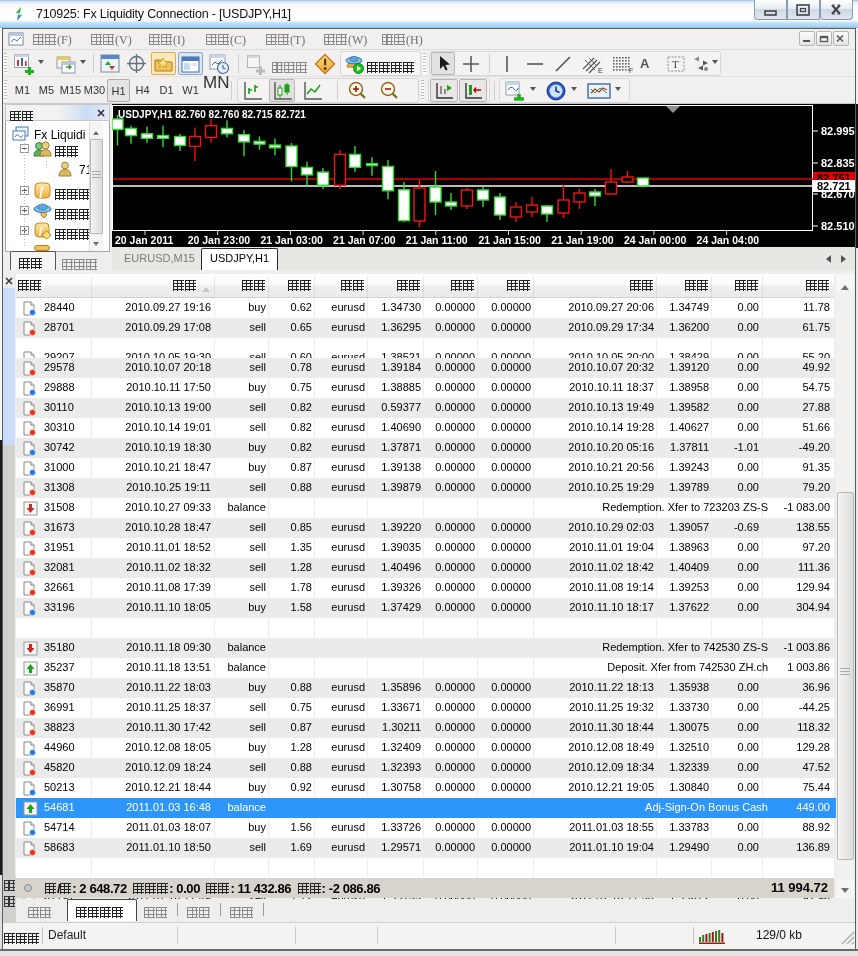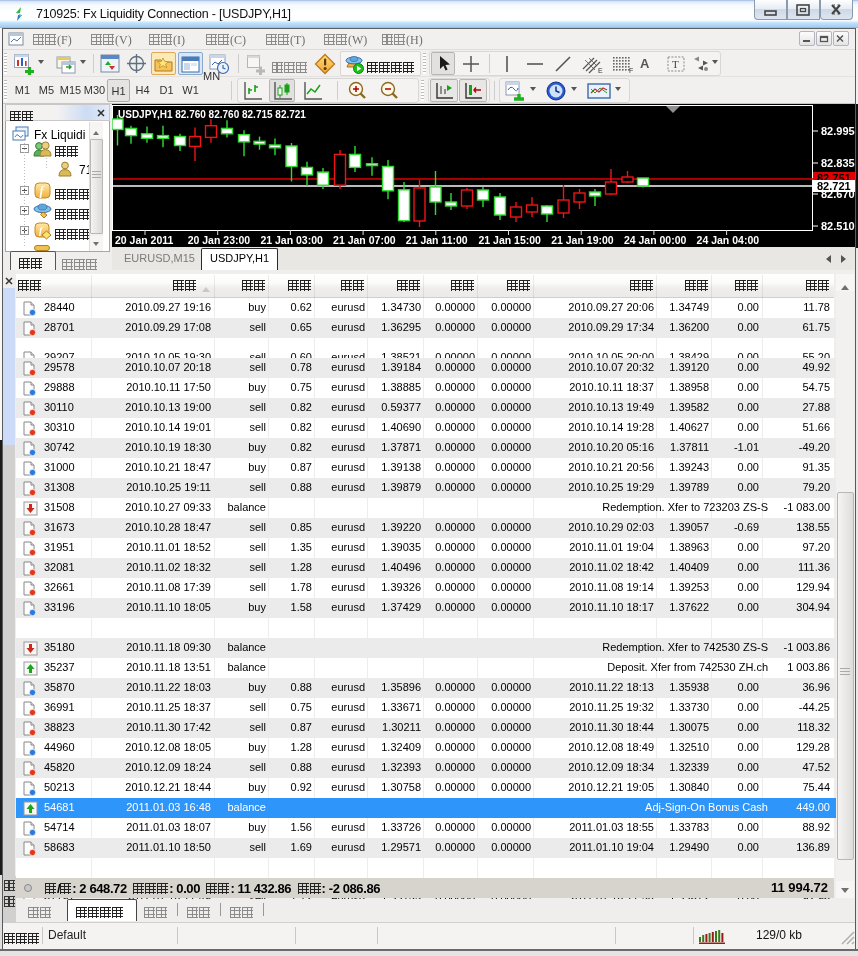--- a/index.html
+++ b/index.html
@@ -208,21 +208,21 @@
 <div class="a" style="left:0;top:77px;width:858px;height:27px;background:#f1f0ef;border-bottom:1px solid #c9c8c7"></div>
 <div class="a" style="left:4px;top:80px;width:3px;height:21px;background:repeating-linear-gradient(#bbb 0 1px,#fff 1px 3px)"></div>
 <div class="a" style="left:11px;top:79px;width:23px;height:23px;border-radius:2px;text-align:center;font-size:11px;color:#333;line-height:23px">M1</div>
 <div class="a" style="left:35px;top:79px;width:23px;height:23px;border-radius:2px;text-align:center;font-size:11px;color:#333;line-height:23px">M5</div>
 <div class="a" style="left:59px;top:79px;width:23px;height:23px;border-radius:2px;text-align:center;font-size:11px;color:#333;line-height:23px">M15</div>
 <div class="a" style="left:83px;top:79px;width:23px;height:23px;border-radius:2px;text-align:center;font-size:11px;color:#333;line-height:23px">M30</div>
 <div class="a" style="left:107px;top:79px;width:23px;height:23px;background:#e6e4e2;border:1px solid #b0aeac;border-radius:2px;text-align:center;font-size:11px;color:#333;line-height:23px">H1</div>
 <div class="a" style="left:131px;top:79px;width:23px;height:23px;border-radius:2px;text-align:center;font-size:11px;color:#333;line-height:23px">H4</div>
 <div class="a" style="left:155px;top:79px;width:23px;height:23px;border-radius:2px;text-align:center;font-size:11px;color:#333;line-height:23px">D1</div>
 <div class="a" style="left:179px;top:79px;width:23px;height:23px;border-radius:2px;text-align:center;font-size:11px;color:#333;line-height:23px">W1</div>
-<div class="a" style="left:203px;top:65px;width:23px;height:23px;border-radius:2px;text-align:left;font-size:11px;color:#333;line-height:23px">MN</div>
+<div class="a" style="left:203px;top:71px;width:23px;height:23px;border-radius:2px;text-align:left;font-size:17px;color:#333;line-height:23px">MN</div>
 <div class="sep" style="left:231px;top:81px;height:19px"></div>
 <div class="a" style="left:237px;top:78px;width:182px;height:25px;background:#f4f3f2;border:1px solid #d8d7d5;border-radius:3px"></div>
 <svg class="a" style="left:241px;top:80px" width="24" height="22" viewBox="0 0 24 22">
     <path d="M4 2 L4 19 L21 19" stroke="#555" fill="none" stroke-width="1.4"></path>
 <path d="M8 14 L8 8 M8 10 L11 10 M14 12 L14 5 M14 7 L17 7" stroke="#18a018" stroke-width="1.6"></path>
   </svg>
 <div class="a" style="left:269px;top:79px;width:26px;height:23px;background:#e3e1df;border:1px solid #b8b6b4;border-radius:2px"></div>
 <svg class="a" style="left:271px;top:80px" width="24" height="22" viewBox="0 0 24 22">
     <path d="M4 2 L4 19 L21 19" stroke="#555" fill="none" stroke-width="1.4"></path>
 <rect x="7" y="8" width="4" height="7" fill="#fff" stroke="#18a018"></rect>

